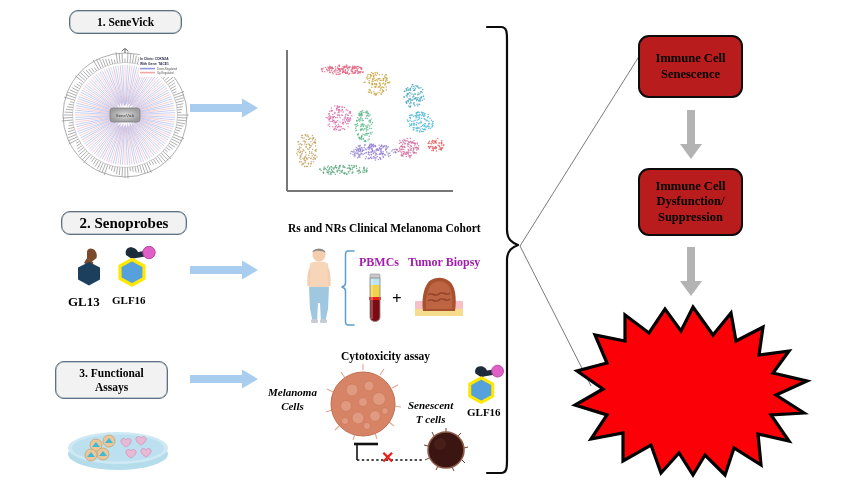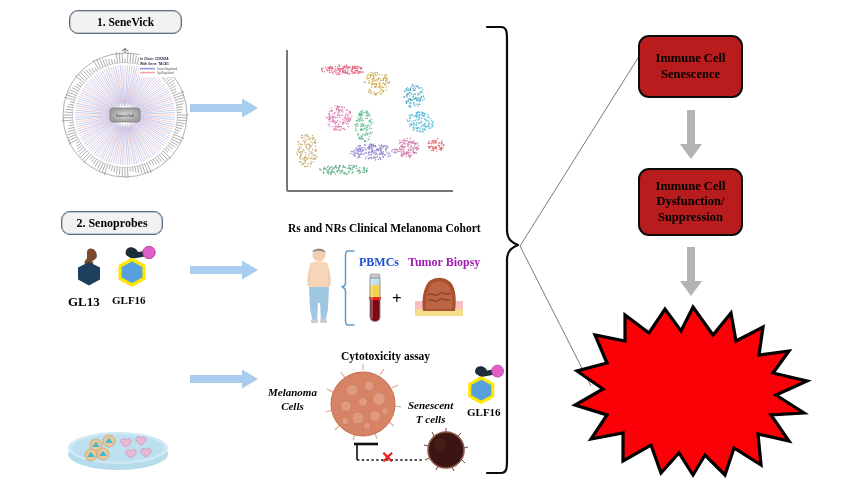--- a/index.html
+++ b/index.html
@@ -59,24 +59,28 @@
 </style>
 </head>
 <body>
 
 <div class="fig">
 
   <div class="step-box" style="left:61px;top:10px;width:113px;height:24px;font-size:11.5px;margin-left:8px;">
     <span>1. SeneVick</span>
   </div>
 
-  <div class="step-box" style="left:61px;top:211px;width:102px;height:24px;font-size:12px;">
+  <div class="step-box" style="left:61px;top:211px;width:126px;height:24px;font-size:15px;">
     <span>2. Senoprobes</span>
   </div>
 
+  <div class="step-box" style="left:55px;top:361px;width:113px;height:38px;font-size:11.5px;">
+    <span style="white-space:pre-line;">3. Functional
+Assays</span>
+  </div>
 
   <svg style="position:absolute;left:58px;top:48px;" width="140" height="135" viewBox="0 0 140 135">
     <defs>
       <radialGradient id="hub" cx="50%" cy="50%" r="50%">
         <stop offset="0%" stop-color="#d9d9d9"></stop>
           <stop offset="100%" stop-color="#9d9d9d"></stop>
       </radialGradient>
       <g id="ticks"></g>
     </defs>
 
@@ -1836,21 +1840,21 @@
     <path d="M28.5 20 C31 22 32 30 31.5 39 L29 39 Z" fill="#f3cdae"></path>
     <path d="M10 40 H30 L29 62 L26 76 H22 L21 56 L19 56 L18 76 H14 L11 62 Z" fill="#9fc8e0"></path>
     <rect x="12" y="72" width="7" height="4" rx="1.6" fill="#c8ccd2"></rect>
     <rect x="21" y="72" width="7" height="4" rx="1.6" fill="#c8ccd2"></rect>
   </svg>
 
   <svg style="position:absolute;left:341px;top:250px;" width="16" height="76" viewBox="0 0 16 76">
     <path d="M13 1 H7 C4.5 1 4.5 3 4.5 5 V33 C4.5 36 2 36.5 1 37 C2 37.5 4.5 38 4.5 41 V71 C4.5 73 4.5 75 7 75 H13" fill="none" stroke="#5e9ccd" stroke-width="1.5" stroke-linecap="round" stroke-linejoin="round"></path>
   </svg>
 
-  <div class="lbl" style="left:359px;top:255px;font-size:12px;color:#1d4ed8;">PBMCs</div>
+  <div class="lbl" style="left:359px;top:255px;font-size:12px;color:#a21caf;">PBMCs</div>
 
   <div class="lbl" style="left:408px;top:255px;font-size:12px;color:#a21caf;">Tumor Biopsy</div>
 
   <svg style="position:absolute;left:364px;top:273px;" width="22" height="54" viewBox="0 0 22 54">
     <rect x="6" y="1" width="10" height="4.5" rx="1" fill="#c9c9c9" stroke="#8d8d8d" stroke-width="0.6"></rect>
     <path d="M6 5 H16 V44 C16 50 6 50 6 44 Z" fill="#7d0a10"></path>
     <path d="M6 5 H16 V12 H6 Z" fill="#bfe2f0"></path>
     <path d="M6 12 H16 V24 H6 Z" fill="#f2d24a"></path>
     <rect x="5" y="24" width="12" height="3" fill="#e8201a"></rect>
     <path d="M6 5 H16 V44 C16 50 6 50 6 44 Z" fill="none" stroke="#8d8d8d" stroke-width="0.9"></path>

